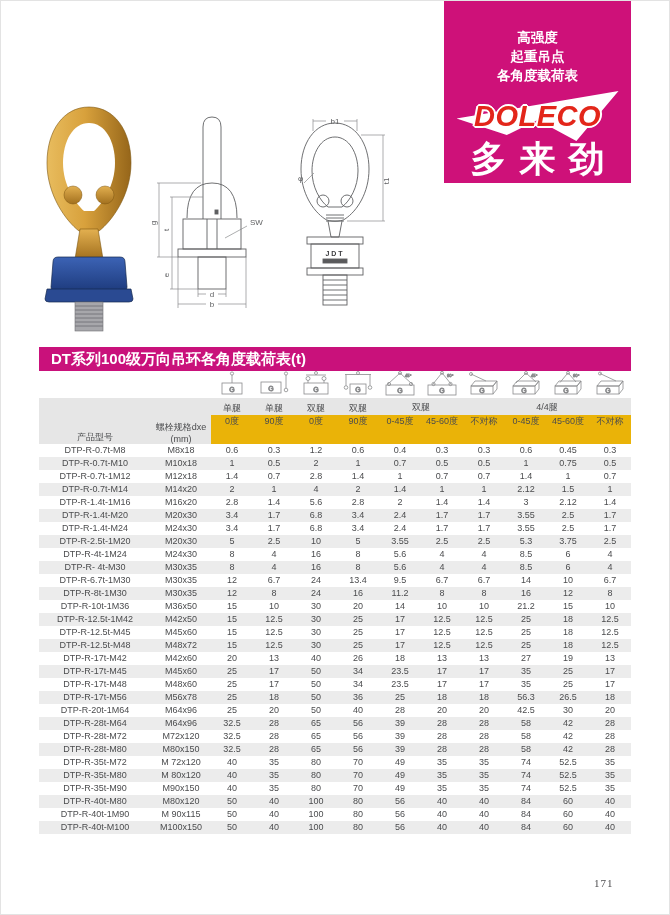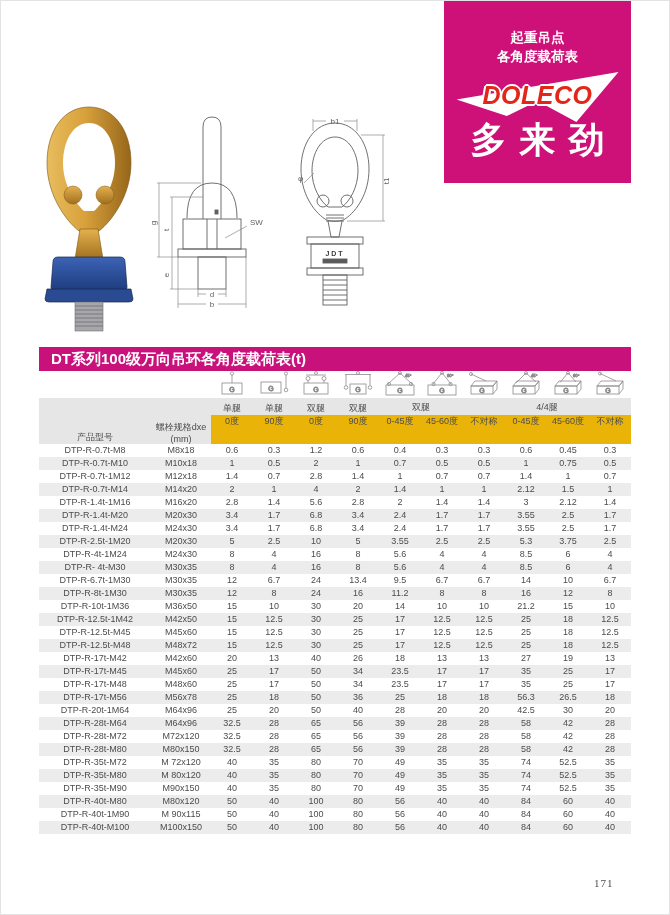--- a/index.html
+++ b/index.html
@@ -16,21 +16,21 @@
   }
   .banner-lines { padding-top:27px; }
   .banner-line { font-size:13.5px; font-weight:700; line-height:19px; white-space:nowrap; }
   .logo { position:relative; width:162px; height:50px; margin:6px auto 0; }
   .plane {
     position:absolute; left:0; top:0; width:162px; height:50px; background:#fff;
     clip-path:polygon(0 55%, 100% 0, 74% 100%, 50% 58%, 31% 88%);
   }
   .logo-text {
     position:absolute; width:100%; top:9px; left:0;
-    font-size:25px; font-weight:900; font-style:italic; letter-spacing:0.5px;
+    font-size:29px; font-weight:900; font-style:italic; letter-spacing:0.5px;
     color:#e3261a;
     text-shadow:-2px 0 0 #fff, 2px 0 0 #fff, 0 -2px 0 #fff, 0 2px 0 #fff,
                 -1px -1px 0 #fff, 1px 1px 0 #fff, -1px 1px 0 #fff, 1px -1px 0 #fff;
   }
   .logo-cn {
     margin-top:3px; font-size:36px; font-weight:700;
     letter-spacing:13px; padding-left:13px; line-height:30px;
   }
 
   
@@ -66,20 +66,21 @@
     letter-spacing:1px;
   }
 </style>
 </head>
 <body>
 
 <div class="page">
 
   <div class="banner">
     <div class="banner-lines">
+      <div class="banner-line">高强度</div>
       <div class="banner-line">起重吊点</div>
       <div class="banner-line">各角度载荷表</div>
     </div>
     <div class="logo">
       <div class="plane"></div>
       <div class="logo-text">DOLECO</div>
     </div>
     <div class="logo-cn">多来劲</div>
   </div>
 

